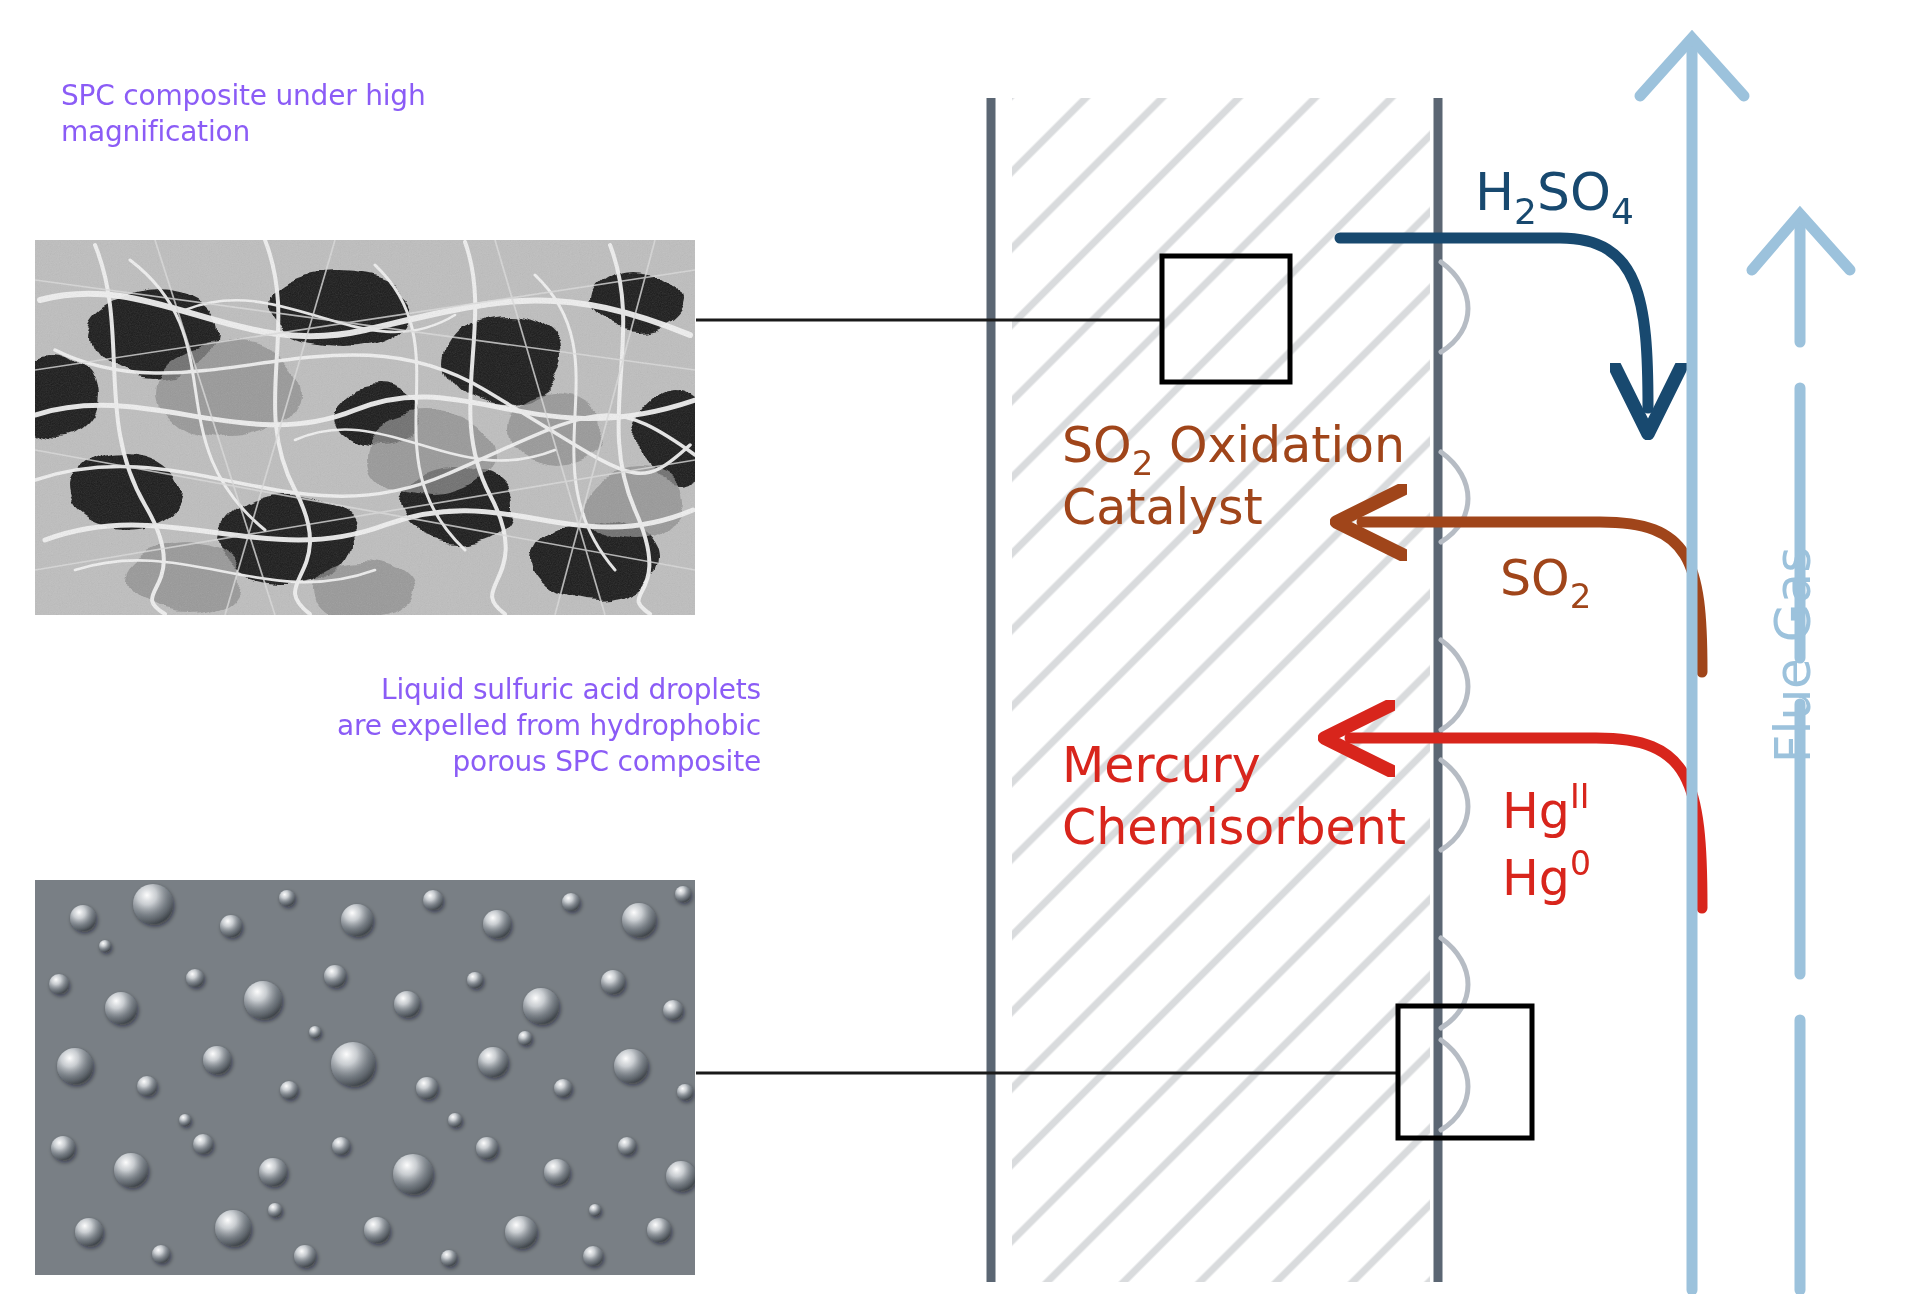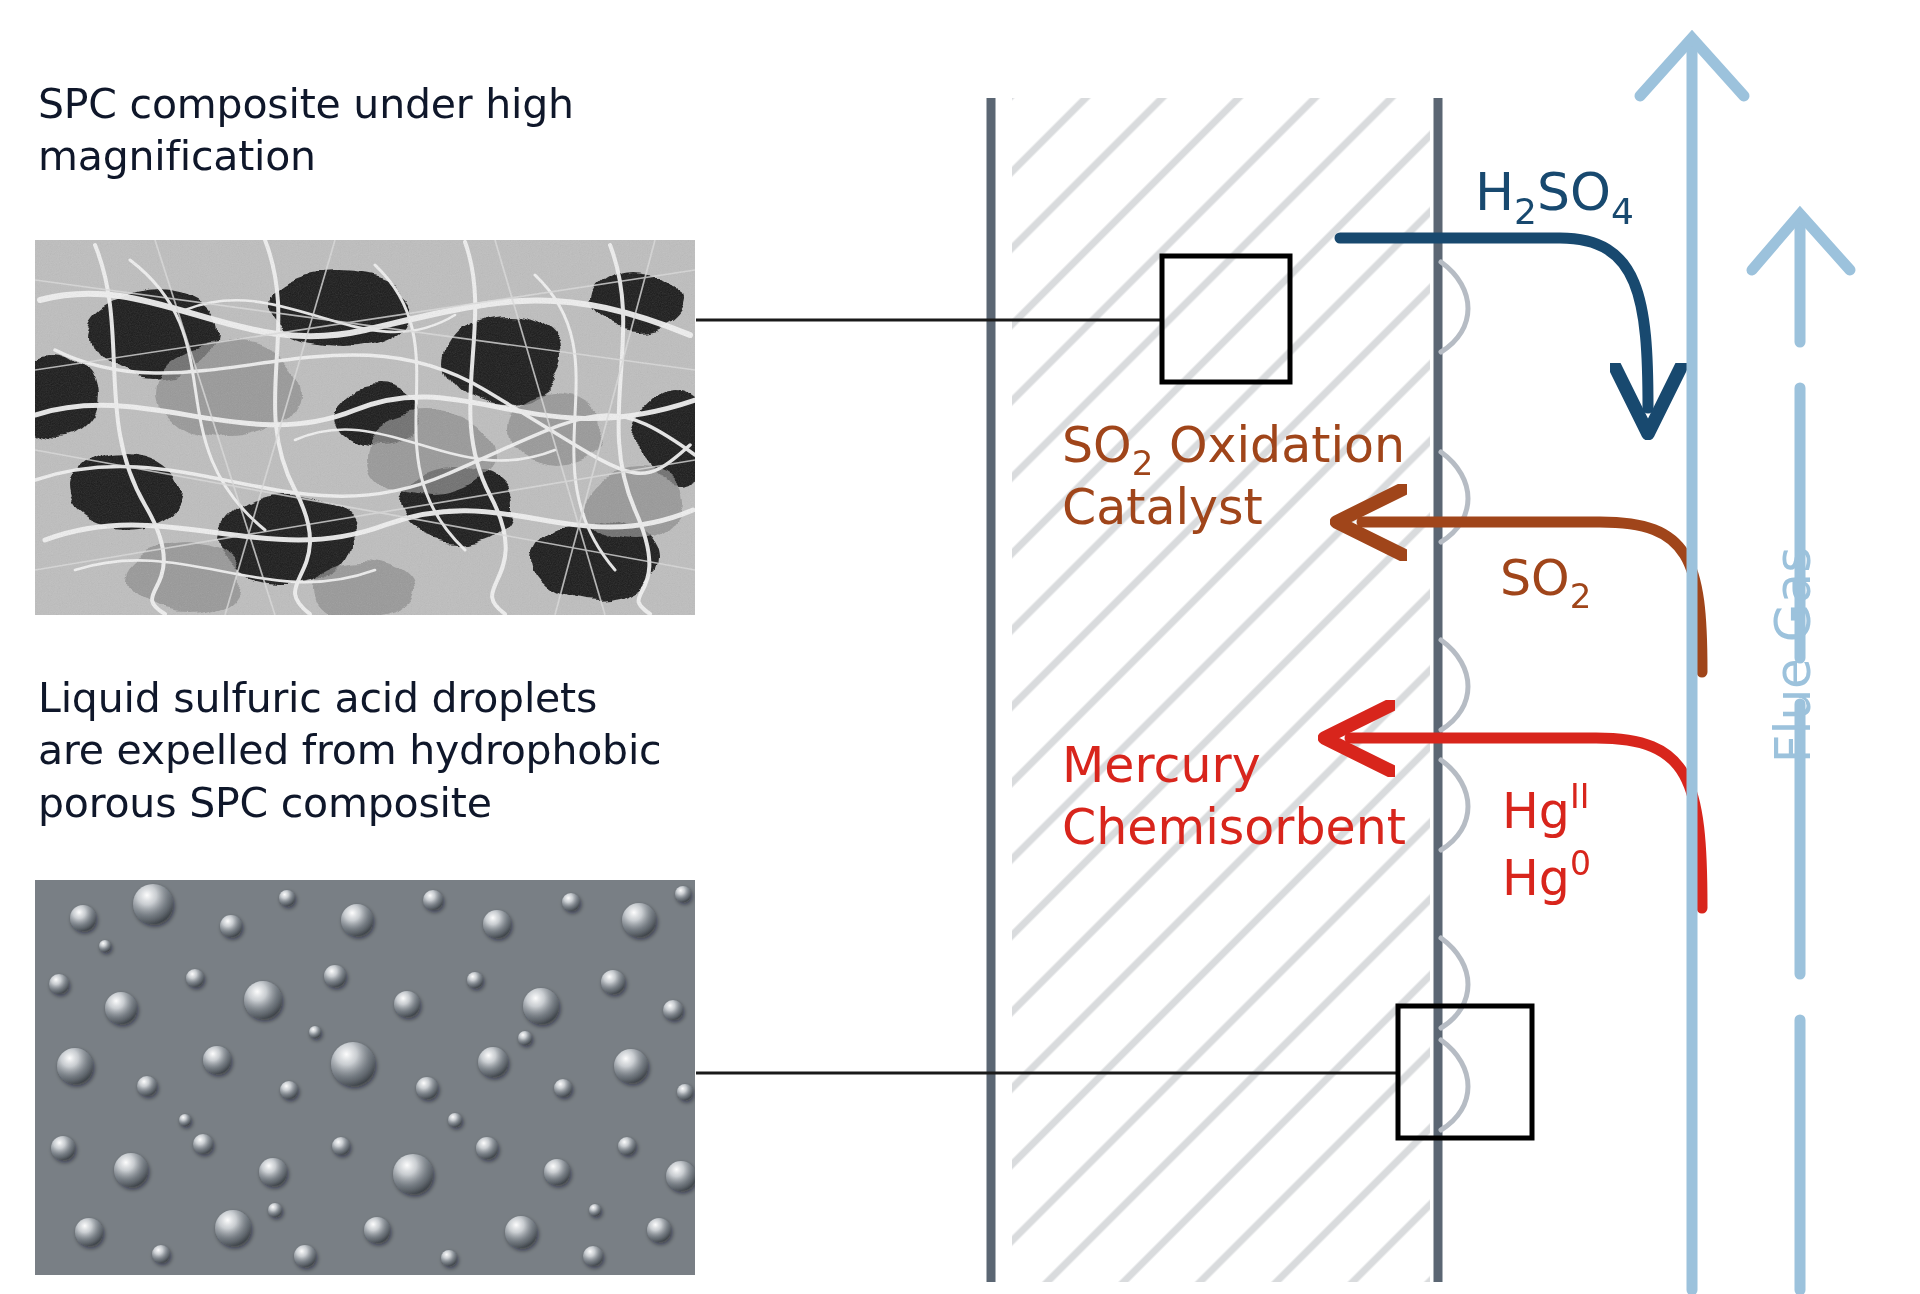--- a/index.html
+++ b/index.html
@@ -15,29 +15,30 @@
     font-family: "DejaVu Sans", "Liberation Sans", sans-serif;
   }
   #stage {
     position: absolute;
     left: 0; top: 0;
     width: 1920px;
     height: 1294px;
   }
   .cap {
     position: absolute;
-    color: #0f172a;
-    font-size: 41px;
+    color: #8b5cf6;
+    font-size: 28px;
     line-height: 1.28;
     letter-spacing: -0.2px;
     font-family: "DejaVu Sans", "Liberation Sans", sans-serif;
     white-space: pre-line;
+    margin-left: 23px;
   }
   #cap-top { left: 38px; top: 78px; width: 640px; }
-  #cap-bottom { left: 38px; top: 672px; width: 700px; }
+  #cap-bottom { left: 38px; top: 672px; width: 700px; text-align: right; }
 
   .photo {
     position: absolute;
     overflow: hidden;
   }
   #sem-photo { left: 35px; top: 240px; width: 660px; height: 375px; }
   #drop-photo { left: 35px; top: 880px; width: 660px; height: 395px; }
 
   svg { display: block; }
   .svgabs { position: absolute; left: 0; top: 0; }

